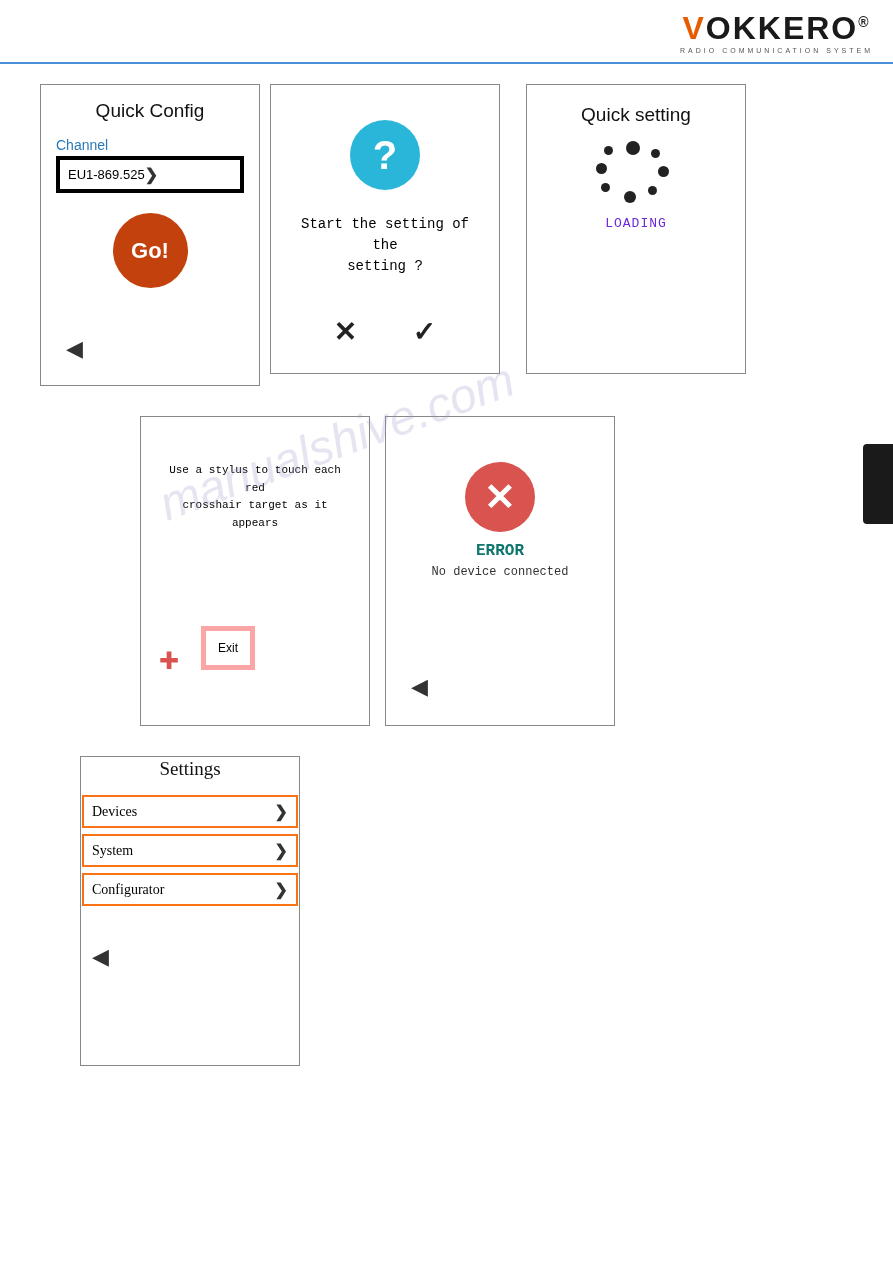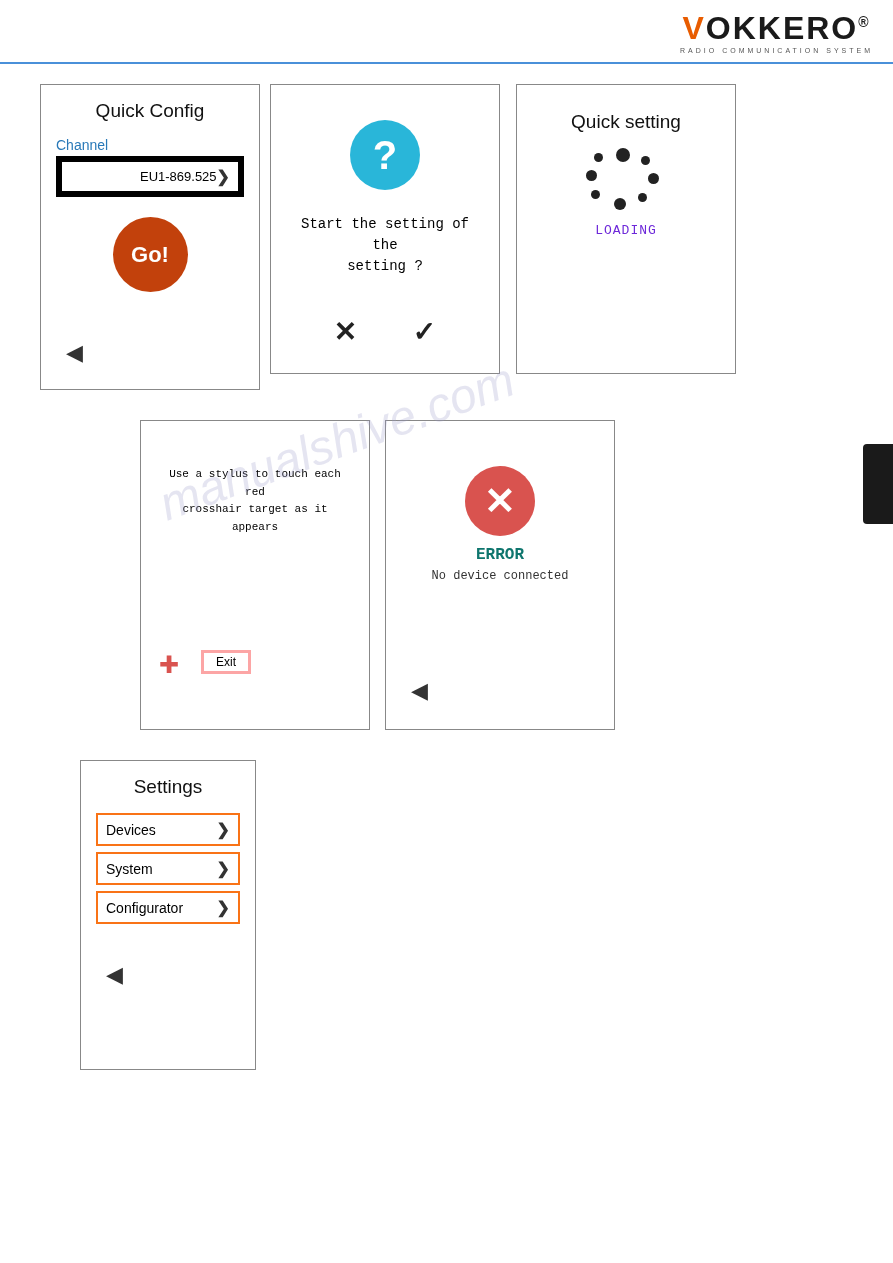--- a/index.html
+++ b/index.html
@@ -62,24 +62,24 @@
       color: #111;
     }
     .channel-label {
       font-size: 14px;
       color: #2979b8;
       margin-bottom: 3px;
     }
     .channel-select {
       display: flex;
       align-items: center;
-      border: 6px solid #000000;
+      border: 4px solid #000000;
       padding: 5px 8px;
       font-size: 13px;
-      justify-content: flex-end;
+      justify-content: flex-start;
       margin-bottom: 20px;
     }
     .chevron-right {
       font-size: 16px;
       color: #333;
       font-weight: bold;
     }
     .go-button {
       width: 75px;
       height: 75px;
@@ -154,22 +154,22 @@
       font-size: 28px;
       color: #222;
       cursor: pointer;
       font-weight: bold;
     }
 
     
     .quick-setting-panel {
       width: 220px;
       min-height: 290px;
-      padding: 26px;
-      margin-left: 16px;
+      padding: 19px;
+      margin-left: 26px;
       position: relative;
     }
     .dot {
       width: 10px;
       height: 10px;
       border-radius: 50%;
       background: #222;
       position: absolute;
     }
     .loading-text {
@@ -235,22 +235,22 @@
       color: #d9534f;
       font-size: 22px;
       position: absolute;
       bottom: 55px;
       left: 20px;
     }
     .exit-btn {
       position: absolute;
       bottom: 55px;
       left: 60px;
-      border: 3px solid #fca5a5;
-      padding: 2px 12px;
+      border: 5px solid #fca5a5;
+      padding: 10px 12px;
       font-size: 12px;
       cursor: pointer;
       background: #fff;
     }
 
     
     .error-panel {
       width: 230px;
       min-height: 310px;
       padding: 15px;
@@ -294,24 +294,25 @@
       margin-top: auto;
       padding: 10px;
       align-self: flex-start;
     }
 
     
     .row3 {
       margin-left: 40px;
     }
     .settings-panel {
-      width: 176px;
+      width: 220px;
       min-height: 310px;
       border: 1.5px solid #888;
-      padding: 15px;
+      padding: 1px;
+      font-family: Liberation Serif, serif;
     }
     .settings-menu {
       margin-top: 10px;
     }
     .menu-item {
       display: flex;
       align-items: center;
       justify-content: space-between;
       border: 2px solid #f97316;
       padding: 5px 8px;

